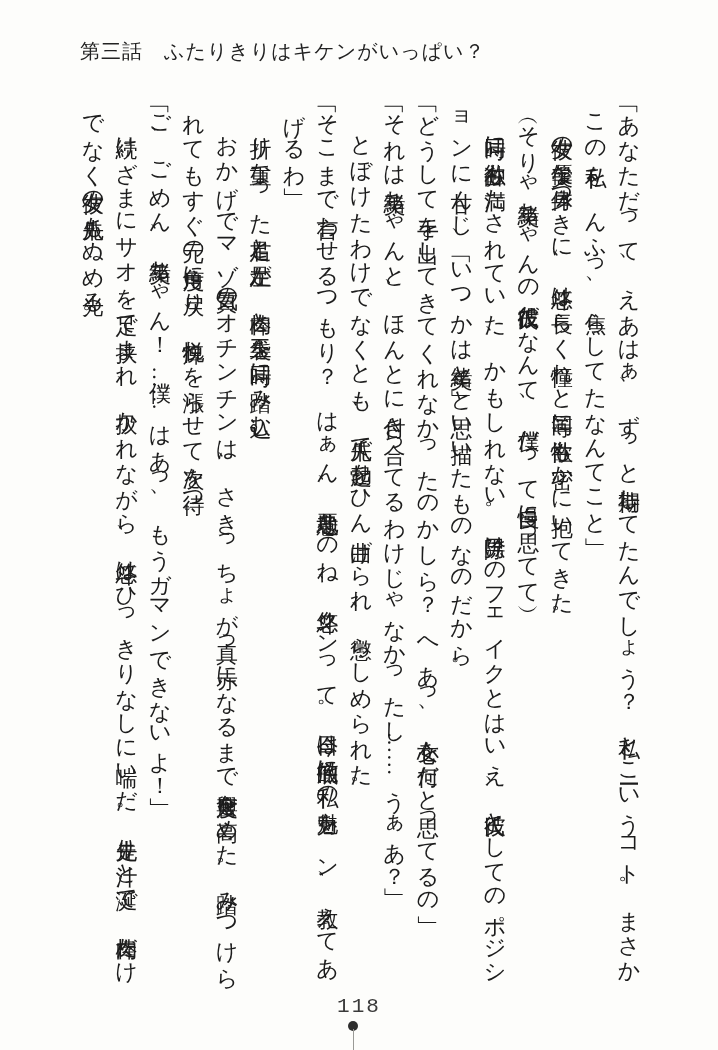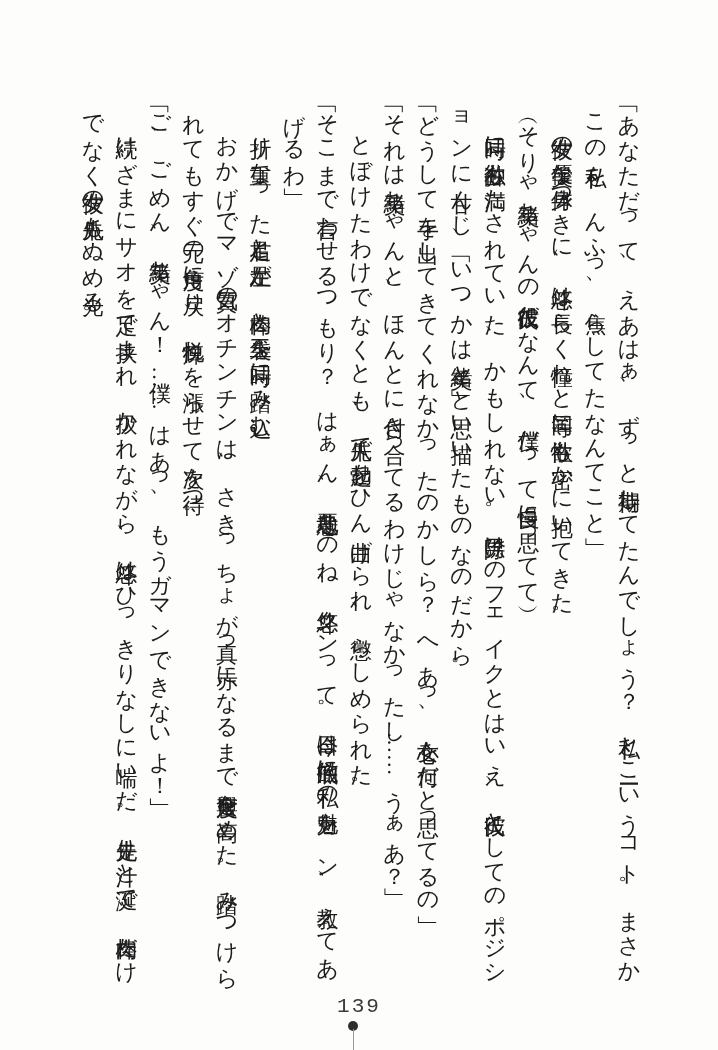--- a/index.html
+++ b/index.html
@@ -76,34 +76,35 @@
     width: 1.5px;
     height: 21px;
     background: #9a9a96;
   }
 </style>
 </head>
 <body>
 
 <div class="page">
 
+  <div class="running-header">第三話　ふたりきりはキケンがいっぱい？</div>
 
   <div class="text-block">
     <p>「あなただって、えあはぁ、ずっと期待してたんでしょう？　私とこーいうコト。まさかこの私を、んふっ、焦らしてたなんてこと」</p>
     <p class="indent">彼女の優美な身体つきに、悠斗は長らく憧れと同等に性欲も密かに抱いてきた。</p>
     <p class="indent-half">（そりゃ美緒ちゃんの彼氏役だなんて、僕だって自慢に思ってて）</p>
     <p class="indent">同時に独占欲も満たされていた、かもしれない。男除けのフェイクとはいえ、彼氏としてのポジションに甘んじ、「いつかは美緒と」と思い描いたものなのだから。</p>
     <p>「どうして手を出してきてくれなかったのかしら？　へあっ、女心を何だと思ってるの」</p>
     <p>「それは美緒ちゃんと、ほんとに付き合ってるわけじゃなかったし……うぁあ？」</p>
     <p class="indent">とぼけたわけでなくとも、爪先で勃起をひん曲げられ、懲らしめられた。</p>
     <p>「そこまで言わせるつもり？　はぁん、意地悪なのね、悠斗クンって。今日は徹底的に私の魅力を、ン、教えてあげるわ」</p>
     <p class="indent">折り重なった右足と左足が、肉棒と玉袋を同時に踏み込む。</p>
     <p class="indent">おかげでマゾ気質のオチンチンは、さきっちょが真っ赤になるまで興奮度を高めた。踏みつけられてもすぐ元の角度に戻り、悦痺れを漲らせて次を待つ。</p>
     <p>「ご、ごめん、美緒ちゃん！　僕……はあっ、もうガマンできないよ！」</p>
     <p class="indent">続けざまにサオを足で挟まれ、扱かれながら、悠斗はひっきりなしに喘いだ。先走り汁と涎で、肉棒だけでなく彼女の爪先もぬめ光る。</p>
   </div>
 
-  <div class="page-number">139</div>
+  <div class="page-number">118</div>
 
   <div class="binding-dot"></div>
   <div class="binding-line"></div>
 
 </div>
 
 </body></html>

